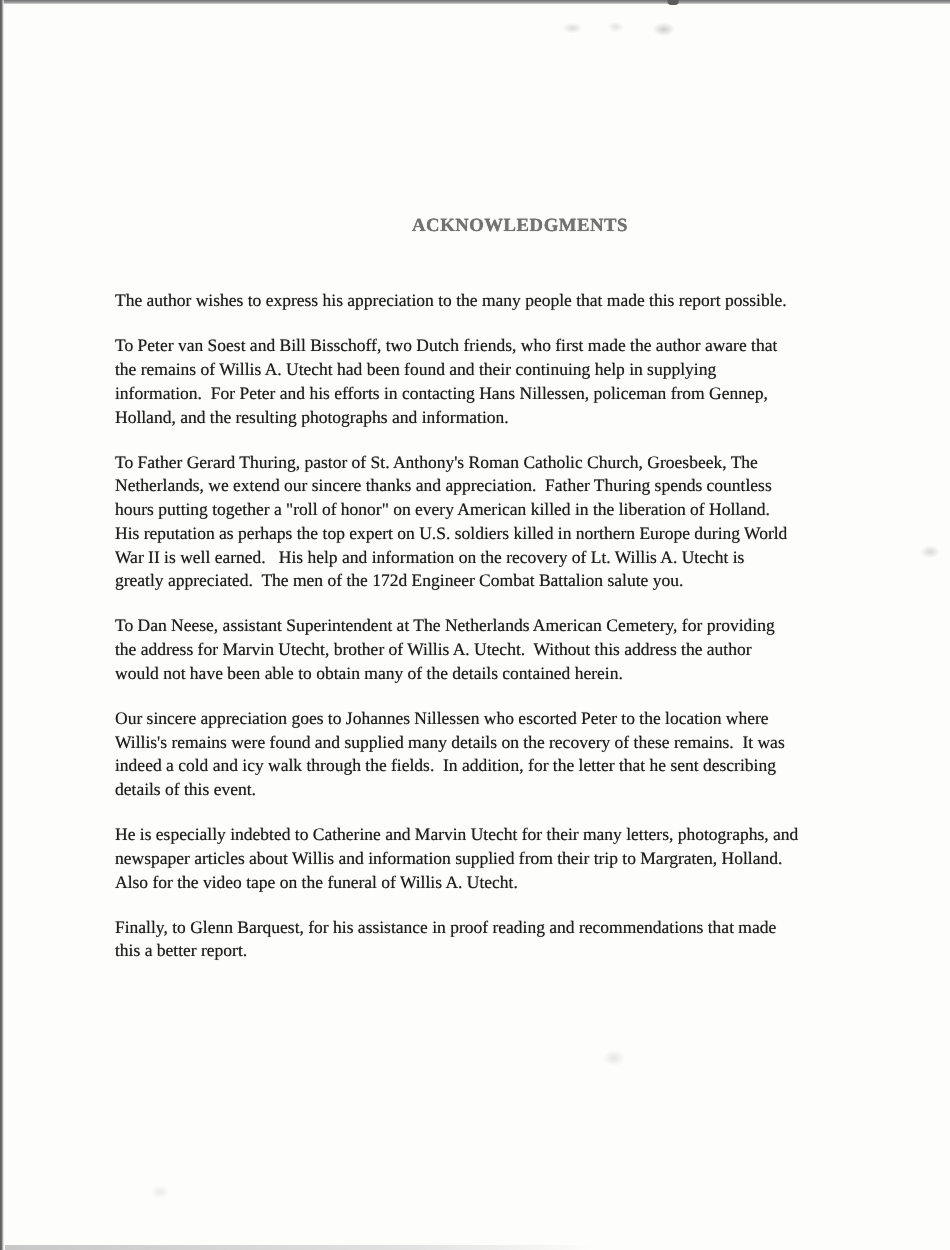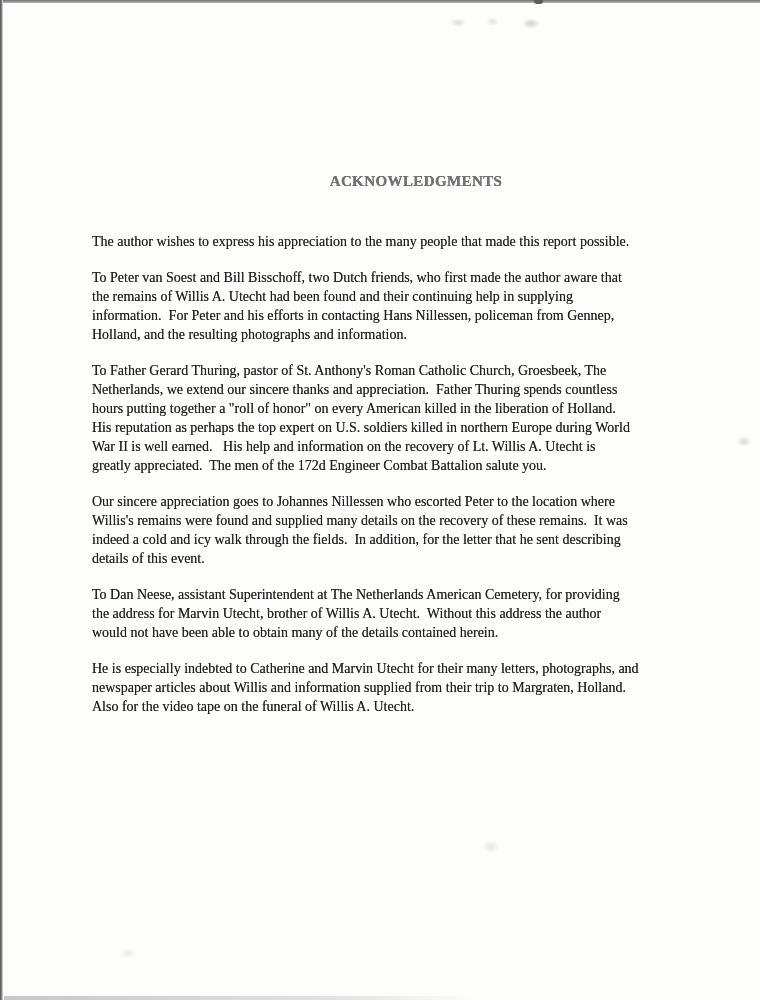--- a/index.html
+++ b/index.html
@@ -112,24 +112,26 @@
     <p>To Peter van Soest and Bill Bisschoff, two Dutch friends, who first made the author aware that
 the remains of Willis A. Utecht had been found and their continuing help in supplying
 information.  For Peter and his efforts in contacting Hans Nillessen, policeman from Gennep,
 Holland, and the resulting photographs and information.</p>
     <p>To Father Gerard Thuring, pastor of St. Anthony's Roman Catholic Church, Groesbeek, The
 Netherlands, we extend our sincere thanks and appreciation.  Father Thuring spends countless
 hours putting together a "roll of honor" on every American killed in the liberation of Holland.
 His reputation as perhaps the top expert on U.S. soldiers killed in northern Europe during World
 War II is well earned.   His help and information on the recovery of Lt. Willis A. Utecht is
 greatly appreciated.  The men of the 172d Engineer Combat Battalion salute you.</p>
+    <p>To Dan Neese, assistant Superintendent at The Netherlands American Cemetery, for providing
+the address for Marvin Utecht, brother of Willis A. Utecht.  Without this address the author
+would not have been able to obtain many of the details contained herein.</p>
     <p>Our sincere appreciation goes to Johannes Nillessen who escorted Peter to the location where
 Willis's remains were found and supplied many details on the recovery of these remains.  It was
 indeed a cold and icy walk through the fields.  In addition, for the letter that he sent describing
 details of this event.</p>
-    <p>To Dan Neese, assistant Superintendent at The Netherlands American Cemetery, for providing
-the address for Marvin Utecht, brother of Willis A. Utecht.  Without this address the author
-would not have been able to obtain many of the details contained herein.</p>
     <p>He is especially indebted to Catherine and Marvin Utecht for their many letters, photographs, and
 newspaper articles about Willis and information supplied from their trip to Margraten, Holland.
 Also for the video tape on the funeral of Willis A. Utecht.</p>
+    <p>Finally, to Glenn Barquest, for his assistance in proof reading and recommendations that made
+this a better report.</p>
   </div>
 </div>
 
 </body></html>

